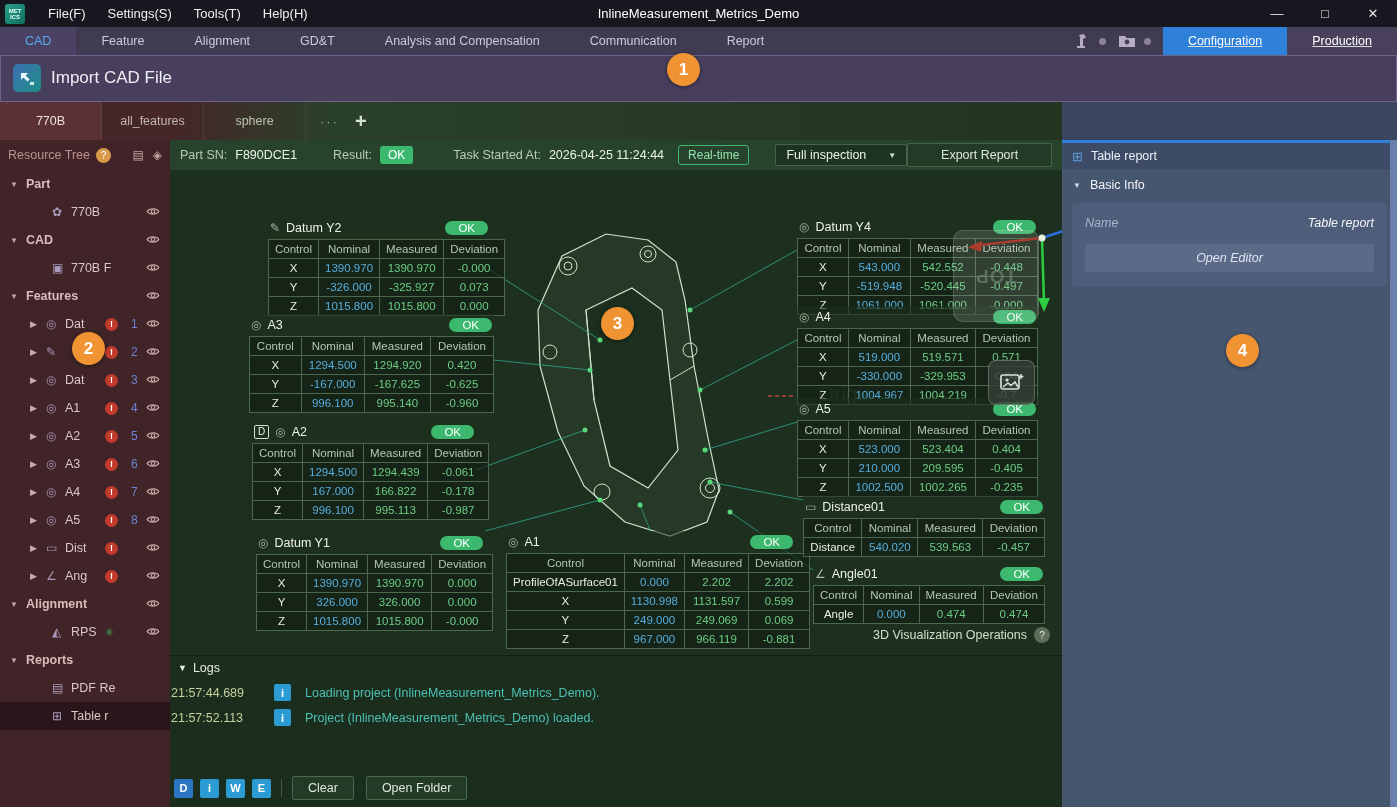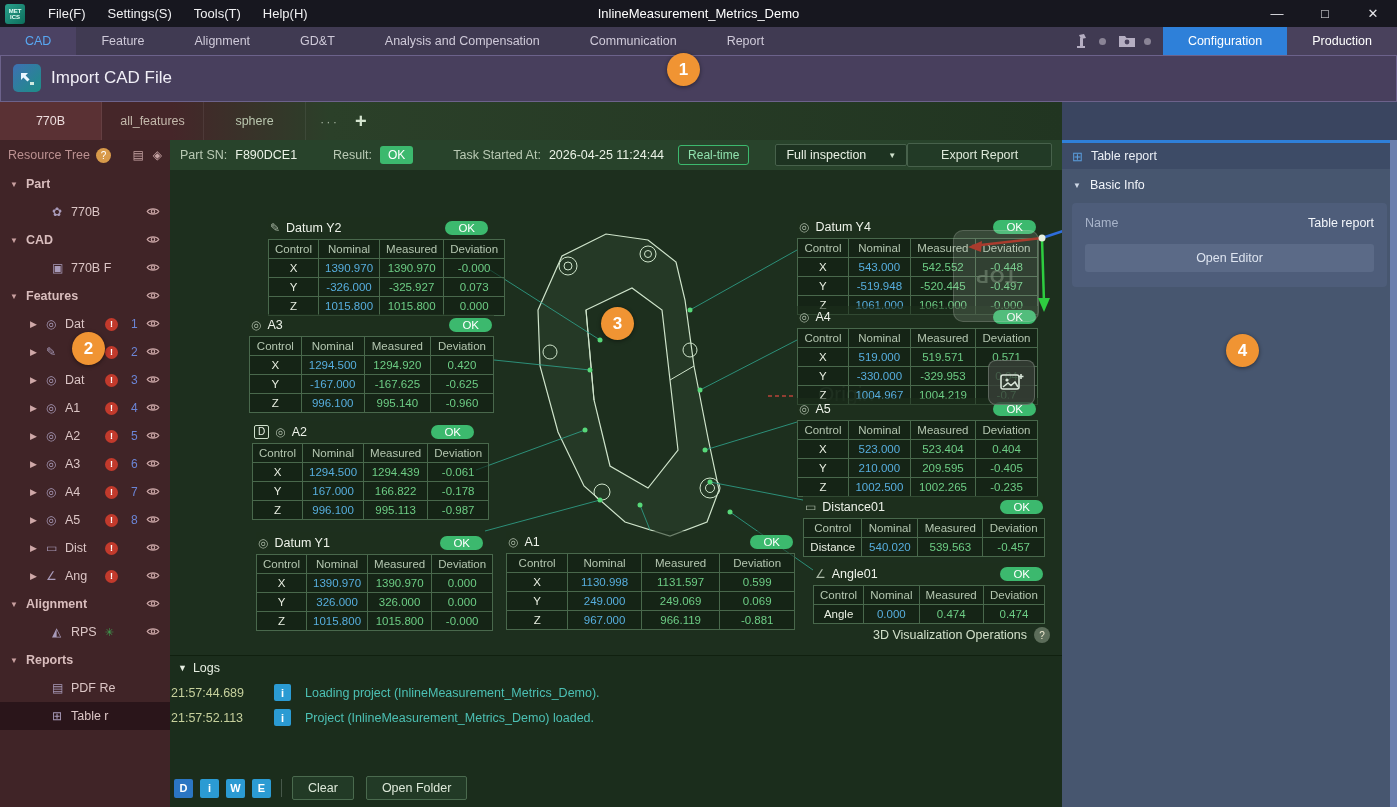--- a/index.html
+++ b/index.html
@@ -12,21 +12,21 @@
   .menus { display:flex; margin-left:12px; }
   .menu-item { padding:0 11px; font-size:13px; color:#f0f0f2; height:27px; display:flex; align-items:center; }
   .tb-title { position:absolute; left:50%; transform:translateX(-50%); font-size:13px; color:#ffffff; }
   .win-controls { margin-left:auto; display:flex; }
   .win-btn { width:48px; height:27px; display:flex; align-items:center; justify-content:center; color:#e6e6ea; font-size:13px; }
 
   
   .ribbon { position:absolute; left:0; top:27px; width:1397px; height:28px; background:#403a52; display:flex; align-items:stretch; }
   .ribbon-tab { padding:0 25px; display:flex; align-items:center; font-size:12.5px; color:#cfcad9; }
   .ribbon-tab.active { background:#4b4263; color:#58a8f3; }
-  .ribbon-right { margin-left:auto; display:flex; align-items:center; }
+  .ribbon-right { margin-left:auto; display:flex; align-items:center;text-decoration:underline; }
   .rb-ic { display:flex; align-items:center; margin-right:4px; color:#b5aec2; }
   .rb-dot { width:7px; height:7px; border-radius:50%; background:#8a8496; margin:0 12px 0 4px; }
   .mode-btn { height:28px; padding:0 25px; display:flex; align-items:center; font-size:12.5px; color:#fff; background:#49415c; }
   .mode-btn.active { background:#2e80d9; }
 
   
   .toolbar { position:absolute; left:0; top:55px; width:1397px; height:47px; background:#483f5d; border:1px solid #6c628b; }
   .import-btn { display:flex; align-items:center; gap:10px; margin:8px 0 0 12px; color:#f0eef6; font-size:17px; }
   .import-icon { width:28px; height:28px; border-radius:5px; background:linear-gradient(135deg,#3e6fb3,#1d8f86); display:flex; align-items:center; justify-content:center; }
 
@@ -108,21 +108,21 @@
   .lf-sep { width:1px; height:18px; background:#47584a; margin:0 10px 0 3px; }
   .log-btn { background:#223a26; border:1px solid #4a6a4e; color:#dde8d9; font-size:12.5px; padding:4px 15px; border-radius:2px; margin-right:12px; }
 
   
   .right-panel { position:absolute; left:1062px; top:140px; width:335px; height:667px; background:#47566f; }
   .rp-accent { height:3px; background:#2f80d9; }
   .rp-header { height:26px; background:#3d4b66; display:flex; align-items:center; gap:8px; padding-left:10px; color:#eaeef5; font-size:12.5px; }
   .rp-ticon { color:#5a9ede; font-size:13px; }
   .rp-section { height:32px; display:flex; align-items:center; gap:9px; padding-left:11px; color:#f1f4f9; font-size:12.5px; }
   .rp-caret { font-size:8px; color:#cfd8e6; }
-  .rp-card { margin:2px 10px 0 10px; background:#4e5d7a; border-radius:4px; padding:13px 13px 15px; }
+  .rp-card { margin:2px 10px 0 10px; background:#4e5d7a; border-radius:4px; padding:13px 13px 15px;font-style:italic; }
   .rp-row { display:flex; justify-content:space-between; align-items:center; font-size:12.5px; margin-bottom:14px; }
   .rp-label { color:#a8b4ca; }
   .rp-value { color:#f3f6fb; }
   .open-editor { display:block; width:100%; background:#5b6a87; border:none; color:#dde4f0; font-size:12.5px; padding:7px 0; border-radius:3px; text-align:center; font-family:inherit; }
   .rp-scrollbar { position:absolute; right:0; top:0; width:7px; height:667px; background:#6b7fae; }
 
   
   .marker { position:absolute; width:33px; height:33px; border-radius:50%; background:#f09433; color:#fff; font-size:17px; font-weight:bold; display:flex; align-items:center; justify-content:center; z-index:20; box-shadow:0 1px 4px rgba(0,0,0,0.45); }
 </style>
 </head>
@@ -606,20 +606,26 @@
         </div>
         <table>
           <tbody>
             <tr>
               <th>Control</th>
               <th>Nominal</th>
               <th>Measured</th>
               <th>Deviation</th>
             </tr>
             <tr>
+              <td class="control">ProfileOfASurface01</td>
+              <td class="nominal">0.000</td>
+              <td class="measured">2.202</td>
+              <td class="deviation">2.202</td>
+            </tr>
+            <tr>
               <td class="control">X</td>
               <td class="nominal">1130.998</td>
               <td class="measured">1131.597</td>
               <td class="deviation">0.599</td>
             </tr>
             <tr>
               <td class="control">Y</td>
               <td class="nominal">249.000</td>
               <td class="measured">249.069</td>
               <td class="deviation">0.069</td>

